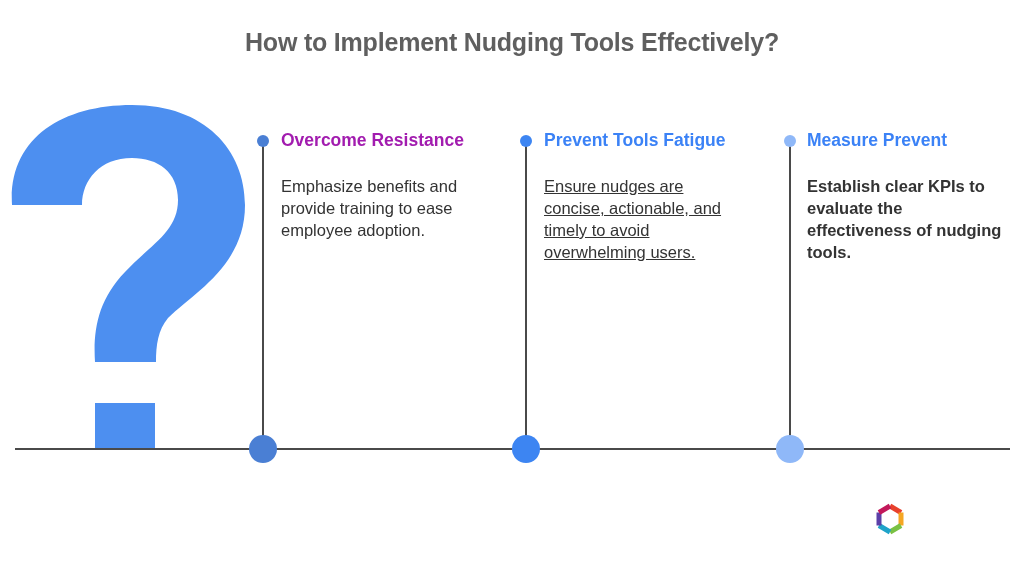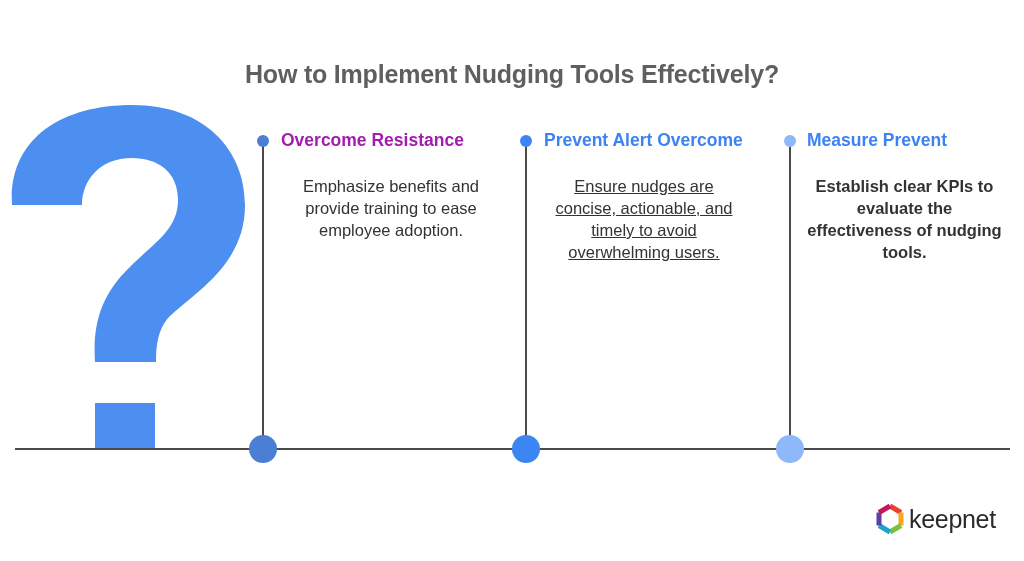--- a/index.html
+++ b/index.html
@@ -2,40 +2,40 @@
 <html><head>
 <meta charset="utf-8">
 <style>
   html, body { margin: 0; padding: 0; }
   body {
     width: 1024px; height: 561px; background: #ffffff; position: relative; overflow: hidden;
     font-family: "Liberation Sans", sans-serif;
   }
   .title {
     position: absolute; left: 0; top: 28px; width: 1024px; text-align: center;
-    font-size: 25px; font-weight: bold; color: #5f5f5f; letter-spacing: -0.2px; margin-top: 32px;
+    font-size: 25px; font-weight: bold; color: #5f5f5f; letter-spacing: -0.2px;
   }
   .qmark { position: absolute; left: 0; top: 0; }
   .baseline {
     position: absolute; left: 15px; top: 448px; width: 995px; height: 1.5px; background: #4a4a4a;
   }
   .stem {
     position: absolute; width: 1.5px; background: #4a4a4a; top: 143px; height: 305px;
   }
   .small-dot {
     position: absolute; width: 12px; height: 12px; border-radius: 50%; top: 135px;
   }
   .big-dot {
     position: absolute; width: 28px; height: 28px; border-radius: 50%; top: 435px;
   }
   .step-title {
     position: absolute; top: 130px; font-size: 17.5px; font-weight: bold;
   }
   .step-desc {
-    position: absolute; top: 175px; font-size: 16.5px; line-height: 22px; color: #333333; width: 220px; text-align: center;
+    position: absolute; top: 175px; font-size: 16.5px; line-height: 22px; color: #333333; width: 220px;
   }
   .logo { position: absolute; left: 874px; top: 503px; display: flex; align-items: center; }
   .logo-text { font-size: 25px; color: #2b2b2b; margin-left: 3px; letter-spacing: -0.3px; }
 </style>
 </head>
 <body>
 
 <div class="title">How to Implement Nudging Tools Effectively?</div>
 
 <svg class="qmark" width="260" height="460" viewBox="0 0 260 460">
@@ -47,34 +47,33 @@
 
 <div class="stem" style="left:262px;"></div>
 <div class="small-dot" style="left:257px; background:#4a7fd4;"></div>
 <div class="big-dot" style="left:249px; background:#4a7fd4;"></div>
 <div class="step-title" style="left:281px; color:#a21caf;">Overcome Resistance</div>
 <div class="step-desc" style="left:281px;">Emphasize benefits and provide training to ease employee adoption.</div>
 
 <div class="stem" style="left:525px;"></div>
 <div class="small-dot" style="left:520px; background:#3d85f2;"></div>
 <div class="big-dot" style="left:512px; background:#3d85f2;"></div>
-<div class="step-title" style="left:544px; color:#3b82f6;">Prevent Alert Overcome</div>
+<div class="step-title" style="left:544px; color:#3b82f6;">Prevent Tools Fatigue</div>
 <div class="step-desc" style="left:544px; width:200px;text-decoration:underline;">Ensure nudges are concise, actionable, and timely to avoid overwhelming users.</div>
 
 <div class="stem" style="left:789px;"></div>
 <div class="small-dot" style="left:784px; background:#8fb8f8;"></div>
 <div class="big-dot" style="left:776px; background:#8fb8f8;"></div>
 <div class="step-title" style="left:807px; color:#3b82f6;">Measure Prevent</div>
 <div class="step-desc" style="left:807px; width:195px;font-weight:bold;">Establish clear KPIs to evaluate the effectiveness of nudging tools.</div>
 
 <div class="logo">
   <svg width="32" height="32" viewBox="0 0 32 32">
     <g fill="none" stroke-width="5" stroke-linecap="butt">
       <path d="M16 3 L27 9.5" stroke="#e8412c"></path>
       <path d="M27 9.5 L27 22.5" stroke="#f5a623"></path>
       <path d="M27 22.5 L16 29" stroke="#7ac143"></path>
       <path d="M16 29 L5 22.5" stroke="#1fa3c9"></path>
       <path d="M5 22.5 L5 9.5" stroke="#5b3fa8"></path>
       <path d="M5 9.5 L16 3" stroke="#c2185b"></path>
     </g>
   </svg>
-  <span class="logo-text">keepnet</span>
 </div>
 
 </body></html>

